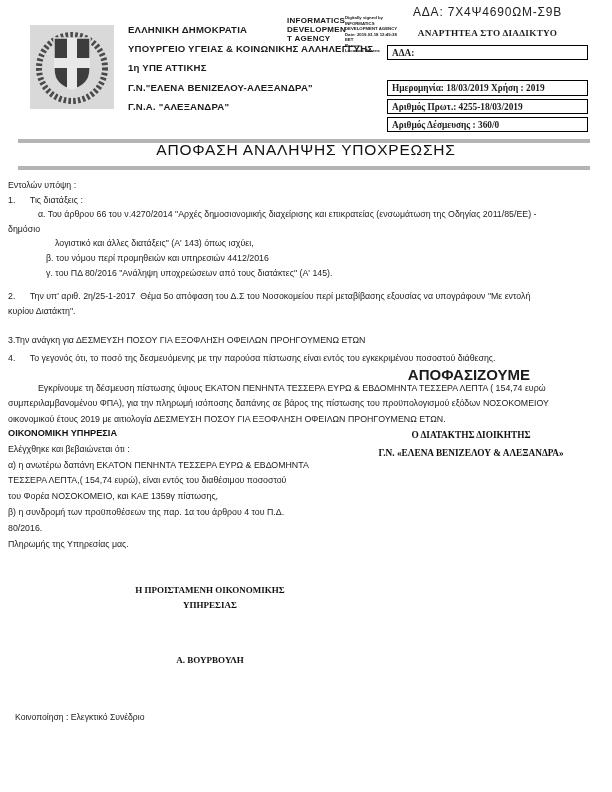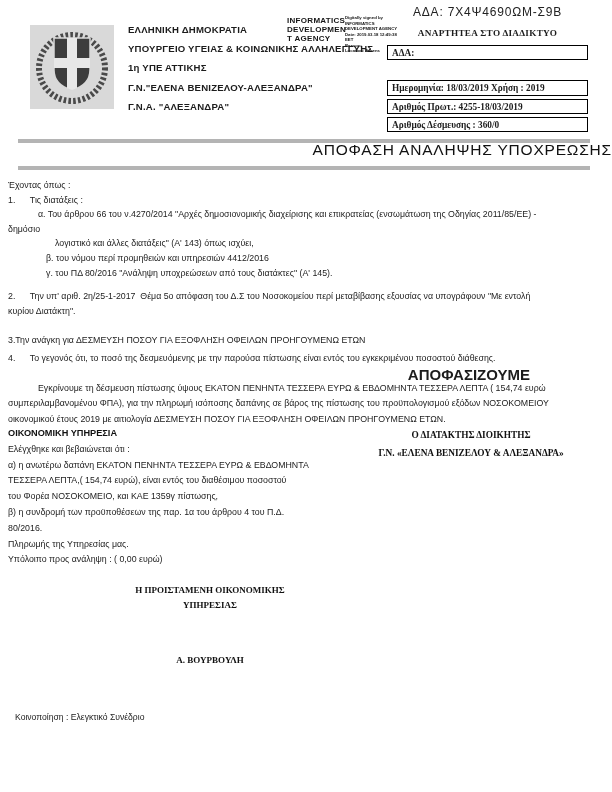--- a/index.html
+++ b/index.html
@@ -24,21 +24,21 @@
   
   .stamp-big{position:absolute;left:287px;top:16px;font-size:8px;font-weight:bold;
              line-height:9px;letter-spacing:.3px;color:#151515;}
   .stamp-small{position:absolute;left:345px;top:15px;font-size:4.3px;font-weight:bold;
                line-height:5.5px;color:#151515;}
   .stamp-big div,.stamp-small div{white-space:pre;}
   
   .bar{position:absolute;left:18px;width:572px;height:4px;background:#b4b4b4;}
   .bar1{top:139px;}
   .bar2{top:166px;}
-  .doc-title{position:absolute;left:0;top:141px;width:612px;text-align:right;
+  .doc-title{position:absolute;left:0;top:141px;width:612px;text-align:center;
              font-size:15.5px;letter-spacing:.8px;color:#111;white-space:pre;}
   
   .preamble{position:absolute;left:8px;top:178px;width:600px;font-size:8.8px;color:#222;}
   .pline{line-height:14.6px;white-space:pre;}
   
   .decide-head{position:absolute;left:0;top:366px;width:530px;text-align:right;
                font-weight:bold;font-size:15px;white-space:pre;}
   .decide-body{position:absolute;left:8px;top:381px;width:590px;font-size:8.8px;color:#222;}
   .dline{line-height:15.4px;white-space:pre;}
   
@@ -106,21 +106,21 @@
   <div class="ibox box-ada">ΑΔΑ:</div>
   <div class="ibox box-date">Ημερομηνία: 18/03/2019 Χρήση : 2019</div>
   <div class="ibox box-prot">Αριθμός Πρωτ.: 4255-18/03/2019</div>
   <div class="ibox box-comm">Αριθμός Δέσμευσης : 360/0</div>
 
   <div class="bar bar1"></div>
   <div class="doc-title">ΑΠΟΦΑΣΗ ΑΝΑΛΗΨΗΣ ΥΠΟΧΡΕΩΣΗΣ</div>
   <div class="bar bar2"></div>
 
   <div class="preamble" id="preamble">
-      <div class="pline">Έχοντας όπως :</div>
+      <div class="pline">Εντολών υπόψη :</div>
       <div class="pline">1.      Τις διατάξεις :</div>
       <div class="pline" style="padding-left: 30px;">α. Του άρθρου 66 του ν.4270/2014 "Αρχές δημοσιονομικής διαχείρισης και επικρατείας (ενσωμάτωση της Οδηγίας 2011/85/ΕΕ) -</div>
       <div class="pline">δημόσιο</div>
       <div class="pline" style="padding-left: 47px;">λογιστικό και άλλες διατάξεις" (Α' 143) όπως ισχύει,</div>
       <div class="pline" style="padding-left: 38px;">β. του νόμου περί προμηθειών και υπηρεσιών 4412/2016</div>
       <div class="pline" style="padding-left: 38px;">γ. του ΠΔ 80/2016 "Ανάληψη υποχρεώσεων από τους διατάκτες" (Α' 145).</div>
       <div class="pline" style="margin-top: 9px;">2.      Την υπ' αριθ. 2η/25-1-2017  Θέμα 5ο απόφαση του Δ.Σ του Νοσοκομείου περί μεταβίβασης εξουσίας να υπογράφουν "Με εντολή</div>
       <div class="pline">κυρίου Διατάκτη".</div>
       <div class="pline" style="margin-top: 15px;">3.Την ανάγκη για ΔΕΣΜΕΥΣΗ ΠΟΣΟΥ ΓΙΑ ΕΞΟΦΛΗΣΗ ΟΦΕΙΛΩΝ ΠΡΟΗΓΟΥΜΕΝΩ ΕΤΩΝ</div>
       <div class="pline" style="margin-top: 3px;">4.      Το γεγονός ότι, το ποσό της δεσμευόμενης με την παρούσα πίστωσης είναι εντός του εγκεκριμένου ποσοστού διάθεσης.</div>
@@ -135,21 +135,20 @@
 
   <div class="left-col" id="left-col">
       <div class="lline lbold">ΟΙΚΟΝΟΜΙΚΗ ΥΠΗΡΕΣΙΑ</div>
       <div class="lline">Ελέγχθηκε και βεβαιώνεται ότι :</div>
       <div class="lline">α) η ανωτέρω δαπάνη ΕΚΑΤΟΝ ΠΕΝΗΝΤΑ ΤΕΣΣΕΡΑ ΕΥΡΩ &amp; ΕΒΔΟΜΗΝΤΑ</div>
       <div class="lline">ΤΕΣΣΕΡΑ ΛΕΠΤΑ,( 154,74 ευρώ), είναι εντός του διαθέσιμου ποσοστού</div>
       <div class="lline">του Φορέα ΝΟΣΟΚΟΜΕΙΟ, και ΚΑΕ 1359γ πίστωσης,</div>
       <div class="lline">β) η συνδρομή των προϋποθέσεων της παρ. 1α του άρθρου 4 του Π.Δ.</div>
       <div class="lline">80/2016.</div>
       <div class="lline">Πληρωμής της Υπηρεσίας μας.</div>
-      <div class="lline">Υπόλοιπο προς ανάληψη : ( 0,00 ευρώ)</div>
     </div>
   <div class="right-col" id="right-col">
       <div class="rline">Ο ΔΙΑΤΑΚΤΗΣ ΔΙΟΙΚΗΤΗΣ</div>
       <div class="rline">Γ.Ν. «ΕΛΕΝΑ ΒΕΝΙΖΕΛΟΥ &amp; ΑΛΕΞΑΝΔΡΑ»</div>
     </div>
 
   <div class="sig-block">
     <div>Η ΠΡΟΙΣΤΑΜΕΝΗ ΟΙΚΟΝΟΜΙΚΗΣ</div>
     <div>ΥΠΗΡΕΣΙΑΣ</div>
   </div>

